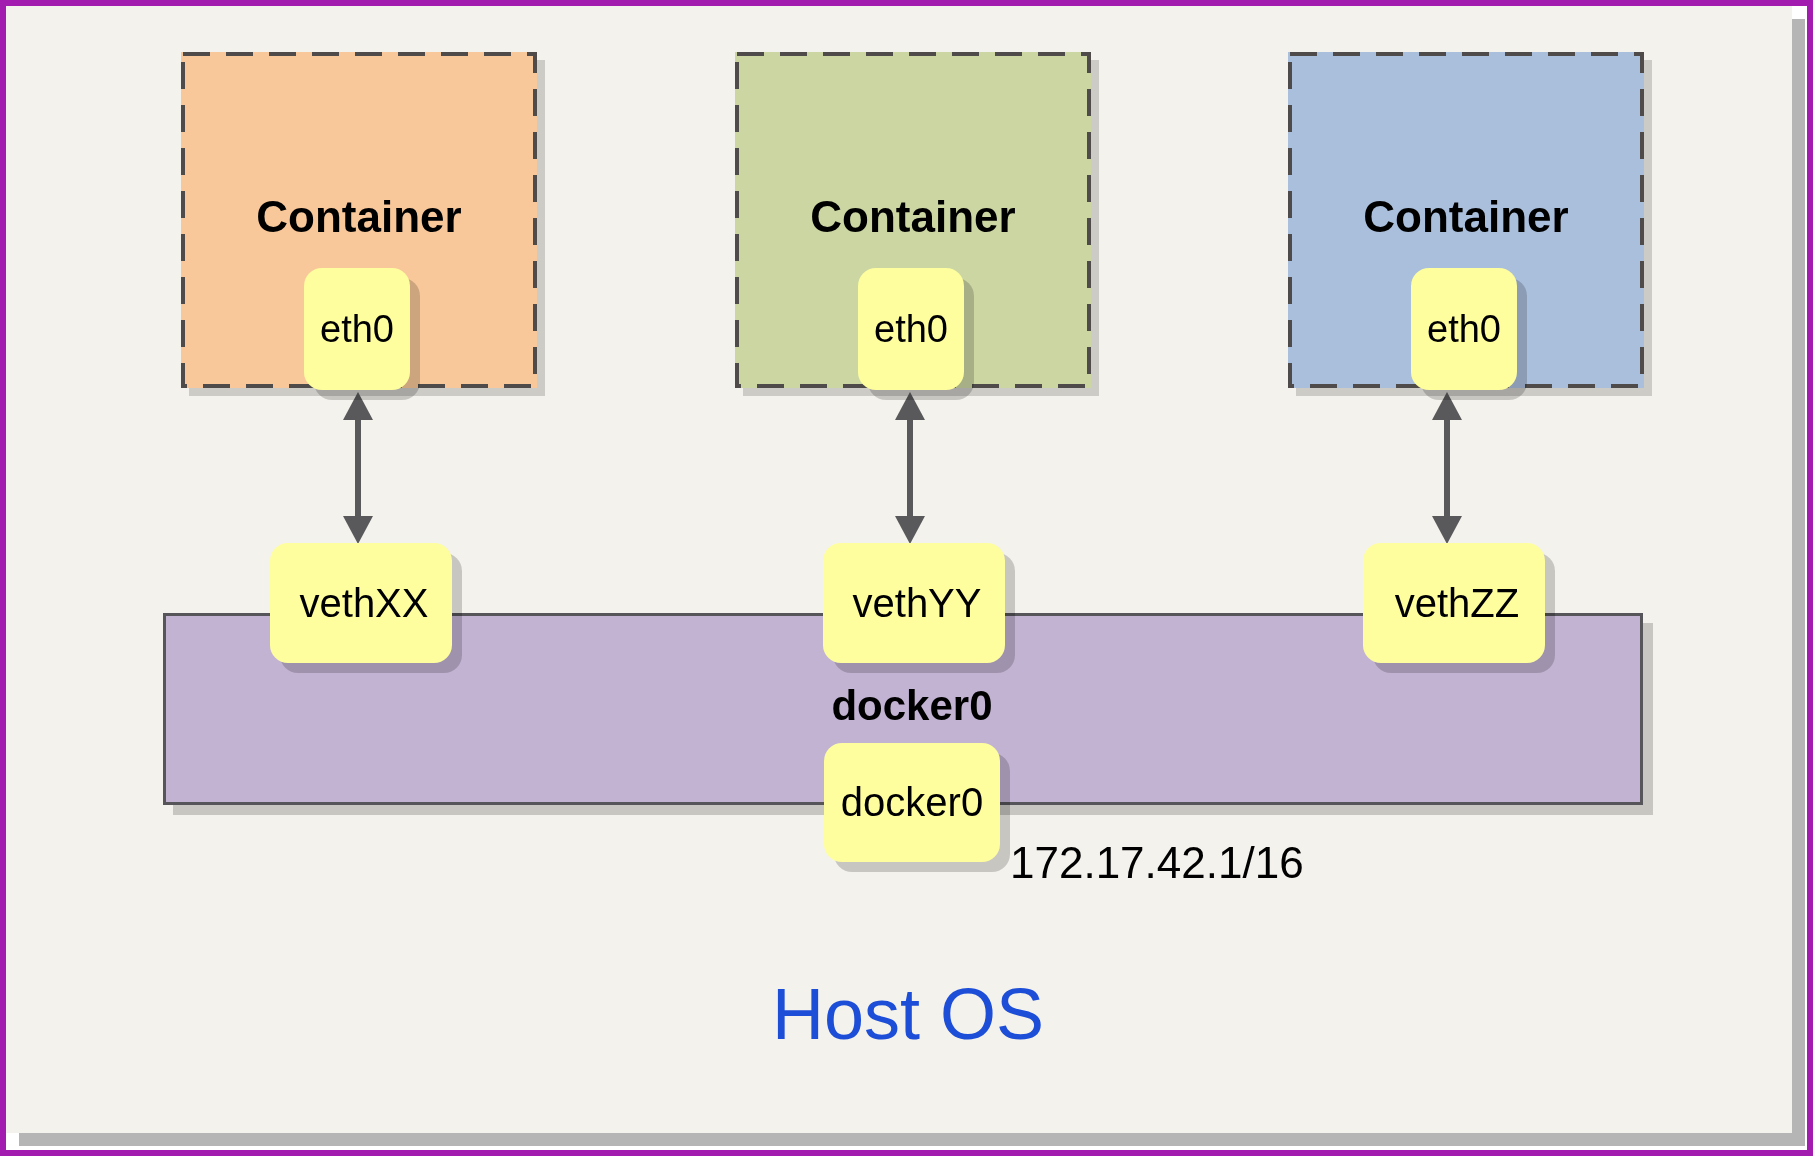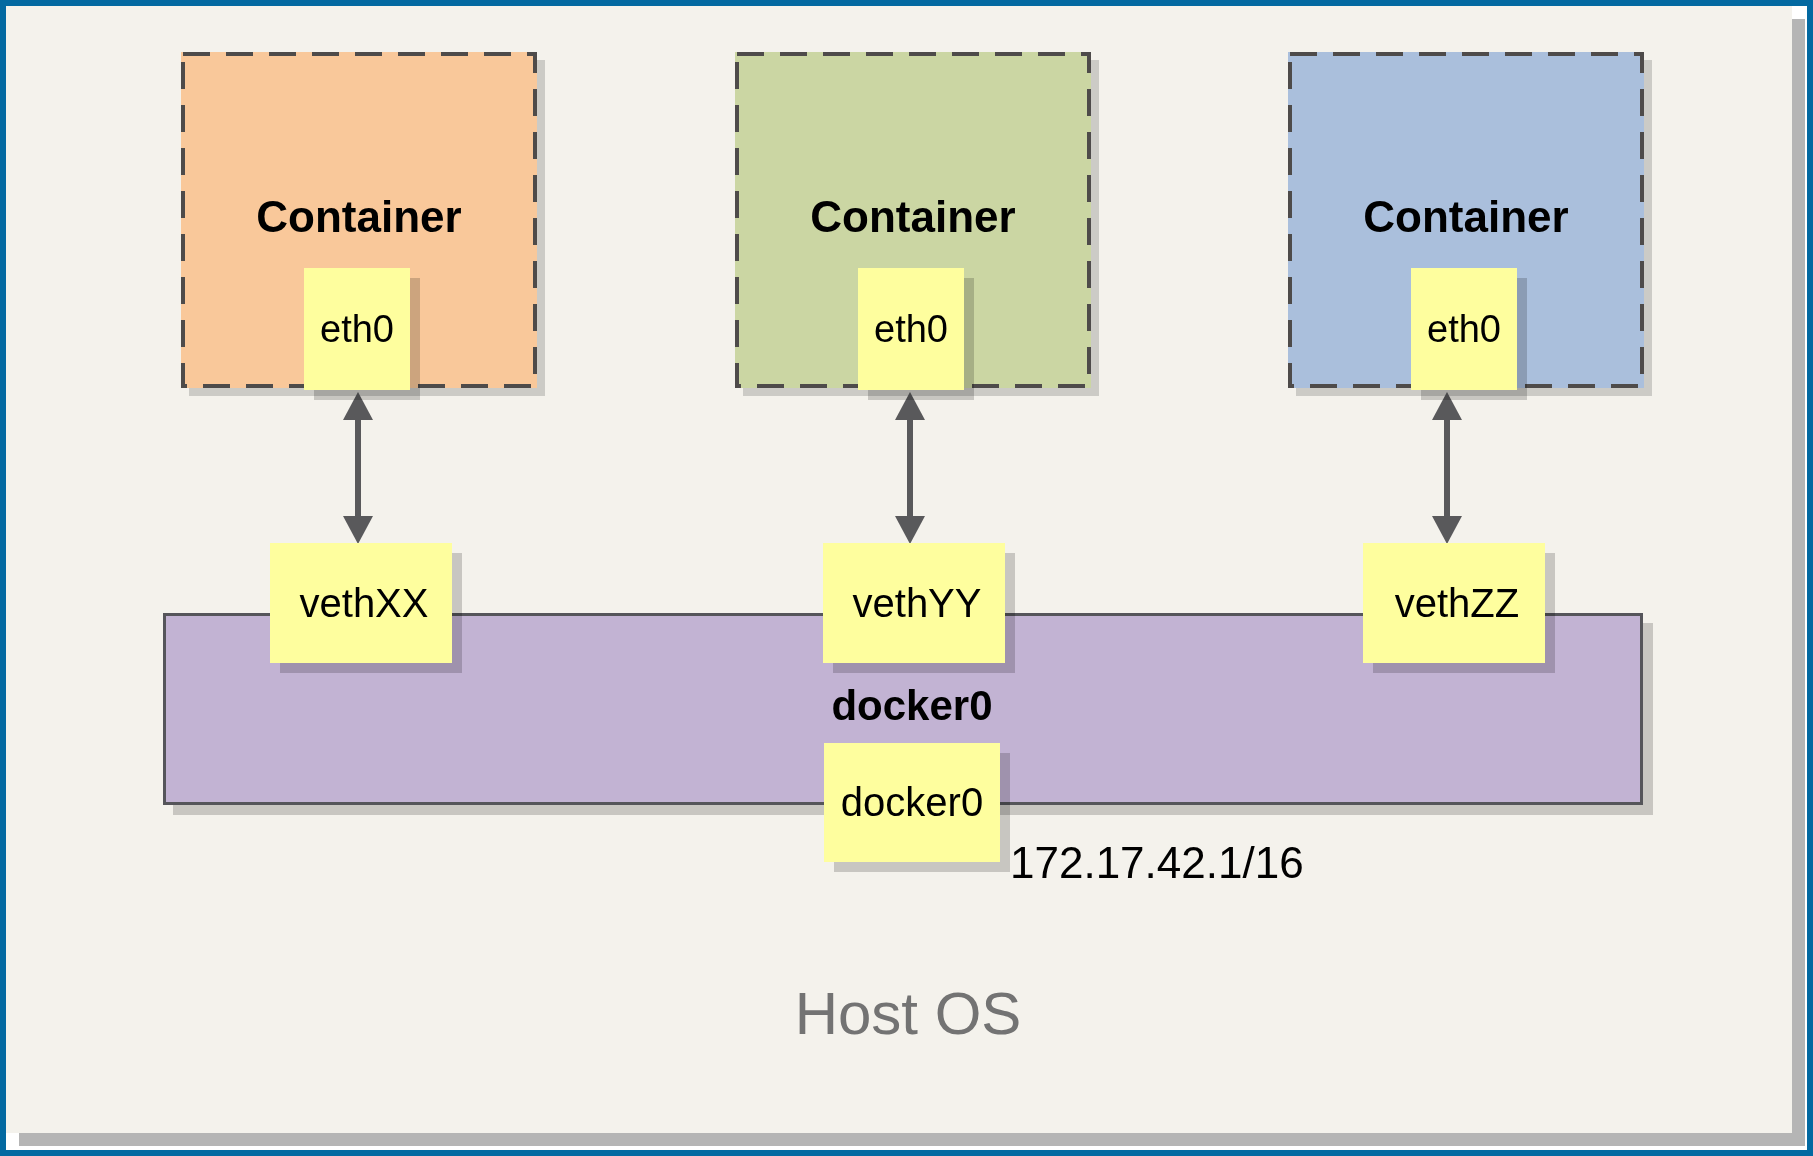--- a/index.html
+++ b/index.html
@@ -1,19 +1,19 @@
 <!DOCTYPE html>
 <html><head>
 <meta charset="utf-8">
 <style>
   html,body { margin:0; padding:0; background:#ffffff; font-family:"Liberation Sans", sans-serif; }
   .canvas {
     position:relative;
     width:1801px; height:1144px;
-    border:6px solid #0369a1;
+    border:6px solid #a21caf;
     background:#ffffff;
     overflow:hidden;
   }
   .page {
     position:absolute; left:0; top:0;
     width:1786px; height:1127px;
     background:#F4F2EC;
     box-shadow:13px 13px 0 #B5B5B5;
   }
   
@@ -33,20 +33,21 @@
     line-height:50px;
   }
   
   .chip {
     position:absolute;
     background:#FEFE9E;
     box-shadow:10px 10px 0 rgba(0,0,0,0.18);
     display:flex; align-items:center; justify-content:center;
     font-size:40px; color:#000;
     z-index:5;
+    border-radius:18px;
   }
   .chip.eth { left:123px; top:216px; width:106px; height:122px; font-size:38px; }
   .chip.veth { top:537px; width:176px; height:120px;padding-left:6px; }
   .chip.veth.v1 { left:264px; }
   .chip.veth.v2 { left:817px; }
   .chip.veth.v3 { left:1357px; }
   .chip.dockerif { left:818px; top:737px; width:176px; height:119px; }
   
   .arrow {
     position:absolute; top:386px;
@@ -92,21 +93,21 @@
   }
   
   .ip-label {
     position:absolute; left:1004px; top:832px;
     font-size:44px; color:#000;
     z-index:6;
   }
   .host-label {
     position:absolute; left:702px; top:958px; width:400px;
     text-align:center;
-    font-size:60px; color:#737373;
+    font-size:72px; color:#1d4ed8;
     line-height:100px;
   }
 </style>
 </head>
 <body>
 
 <div class="canvas">
   <div class="page">
 
     <div class="container-box c1">

